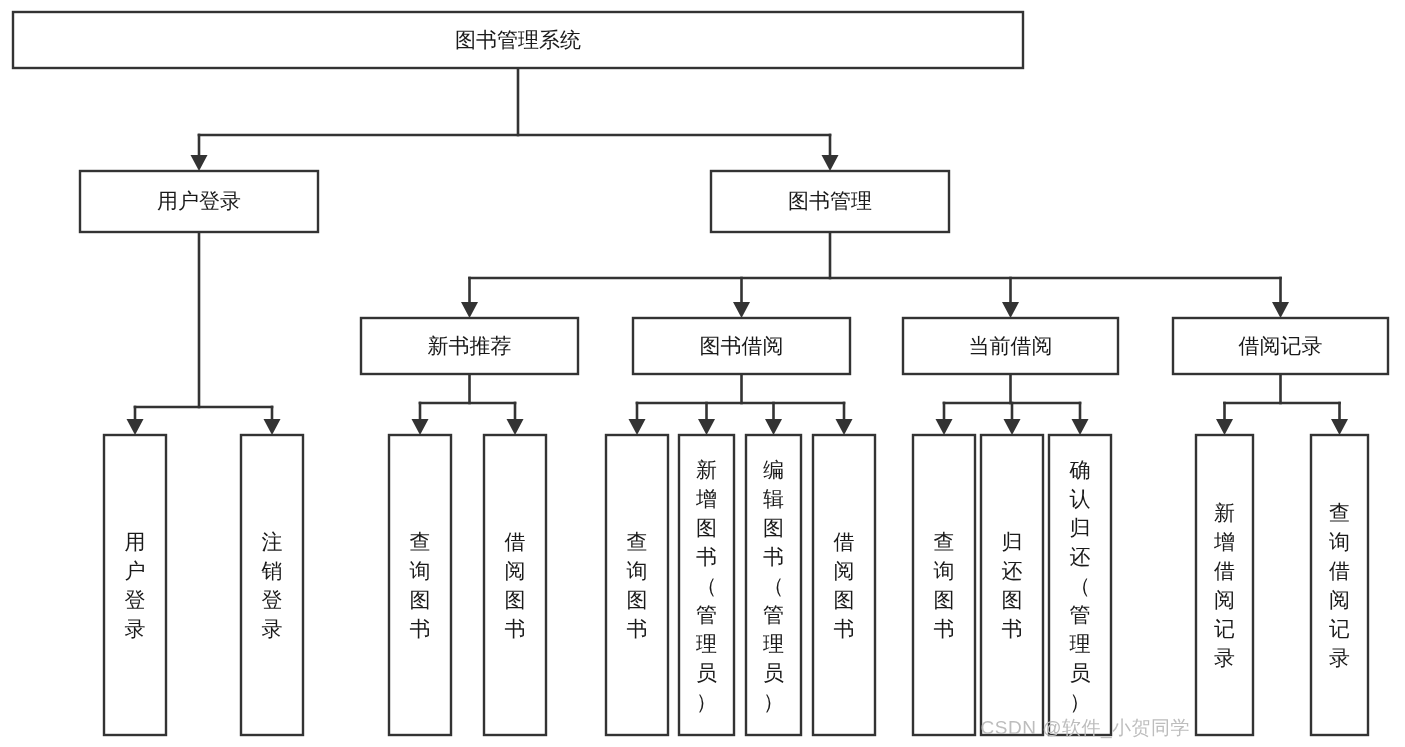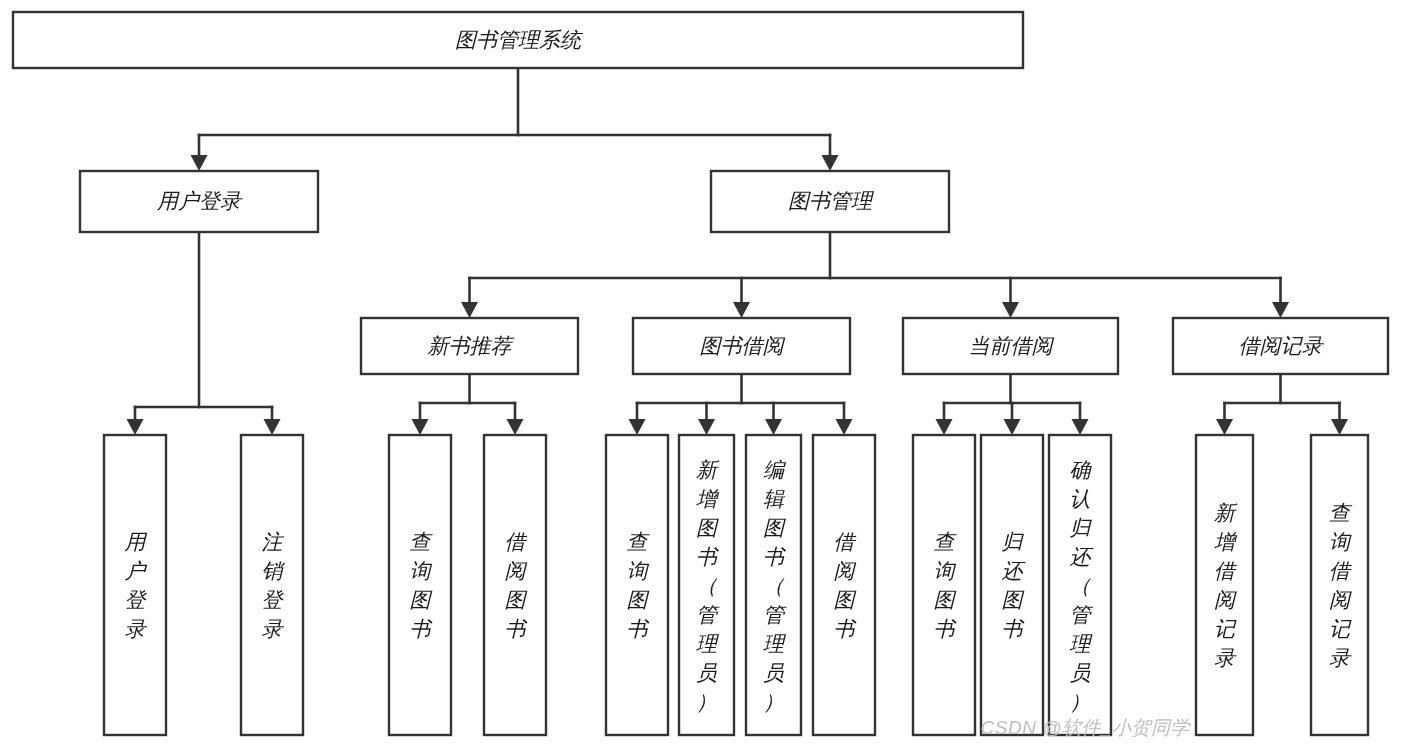--- a/index.html
+++ b/index.html
@@ -13,21 +13,20 @@
     font-family: "Liberation Sans", "DejaVu Sans", sans-serif;
     overflow: hidden;
     position: relative;
   }
   #diagram-root {
     position: absolute;
     left: 0;
     top: 0;
     width: 1204px;
     height: 747px;
-    font-style: italic;
   }
   svg.flow {
     display: block;
     width: 1405px;
     height: 747px;
   }
   .node-box {
     fill: #ffffff;
     stroke: #333333;
     stroke-width: 2.4;

